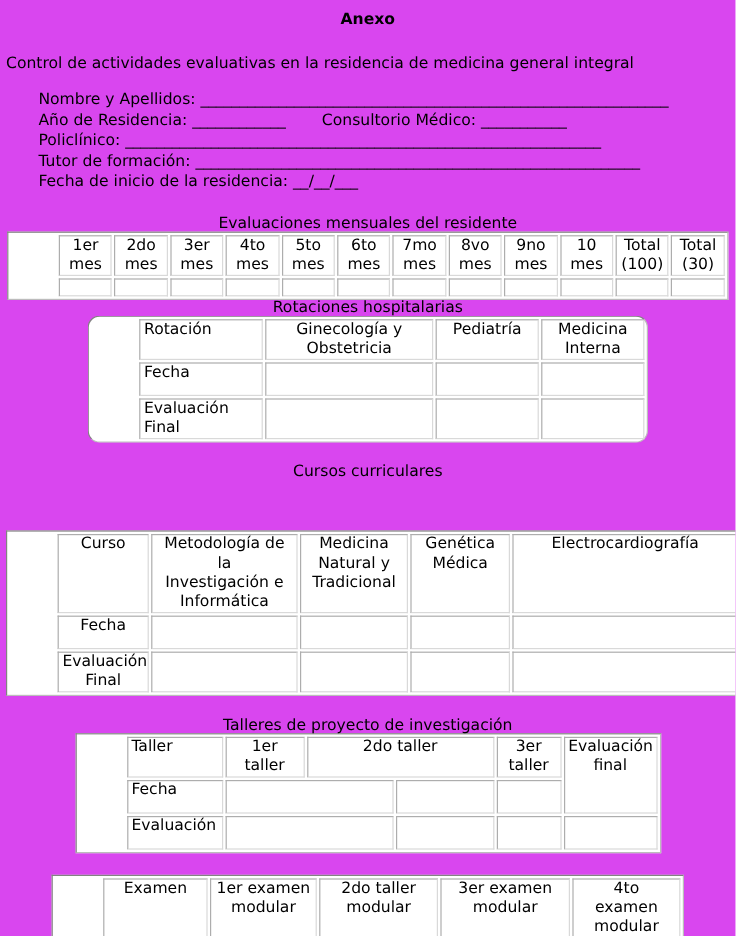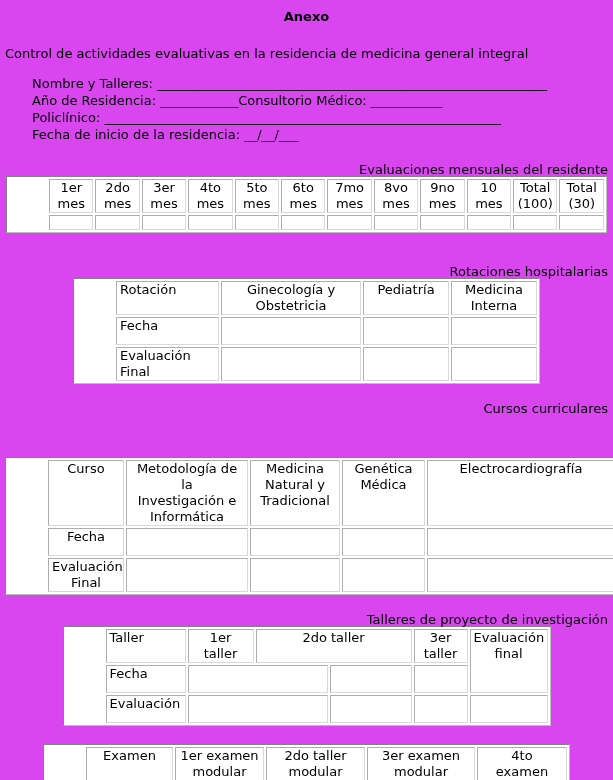--- a/index.html
+++ b/index.html
@@ -2,51 +2,52 @@
 <html><head>
 <meta charset="utf-8">
 <style>
   html,body{margin:0;padding:0;background:#fff;}
   body{color:#000;font-family:"DejaVu Sans","Liberation Sans",sans-serif;font-size:13px;line-height:17px;}
   .page{width:613px;height:780px;box-sizing:border-box;padding:8px 5px;overflow:hidden;background:#d946ef;}
   .doc-title{margin:0;text-align:center;font-weight:bold;}
   .subtitle{margin:20px 0 13px;}
   .form-block{margin-left:27px;}
   .form-block p{margin:0;white-space:nowrap;}
-  .gap{}
+  .gap{margin-left:30px;}
   .sec1{margin-top:20px;}
-  .sec2{margin-top:32px;}
+  .sec2{}
   .sec3{margin-top:18px;}
-  .sec-title{margin:0;line-height:13px;text-align:right;}
+  .sec-title{margin:0;line-height:13px;text-align:center;}
   table{border-collapse:separate;border-spacing:2px;margin:0 auto;table-layout:fixed;
         background:#fff;border:1px solid;border-color:#828282 #bcbcbc #bcbcbc #828282;padding-left:40px;}
   td{box-sizing:border-box;border:1px solid;border-color:#adadad #d9d9d9 #d9d9d9 #adadad;
      padding:0 3px;vertical-align:top;text-align:center;line-height:16px;white-space:pre-line;overflow:hidden;}
   td.left{text-align:left;}
   td.empty{height:18px;}
   td.empty-sm{height:15px;}
   .hrow td{height:28px;}
   #t-monthly{width:601px;}
-  #t-rot{width:427px;}
+  #t-rot{width:427px;border-radius:10px;}
   #t-cur{width:573px;margin-top:42px;}
   #t-tal{width:448px;}
   #t-exa{width:487px;}
 </style>
 </head>
 <body>
 
 <div class="page">
 
   <p class="doc-title">Anexo</p>
   <p class="subtitle">Control de actividades evaluativas en la residencia de medicina general integral</p>
 
   <div class="form-block">
-    <p>Nombre y Talleres: ____________________________________________________________</p>
+    <p>Nombre y Apellidos: ____________________________________________________________</p>
     <p><span>Año de Residencia: ____________</span><span class="gap">Consultorio Médico: ___________</span></p>
     <p>Policlínico: _____________________________________________________________</p>
+    <p>Tutor de formación: _________________________________________________________</p>
     <p>Fecha de inicio de la residencia: __/__/___</p>
   </div>
 
   <div class="sec1">
     <p class="sec-title">Evaluaciones mensuales del residente</p>
     <table id="t-monthly">
       <colgroup>
           <col span="12">
         </colgroup>
       <tbody>

